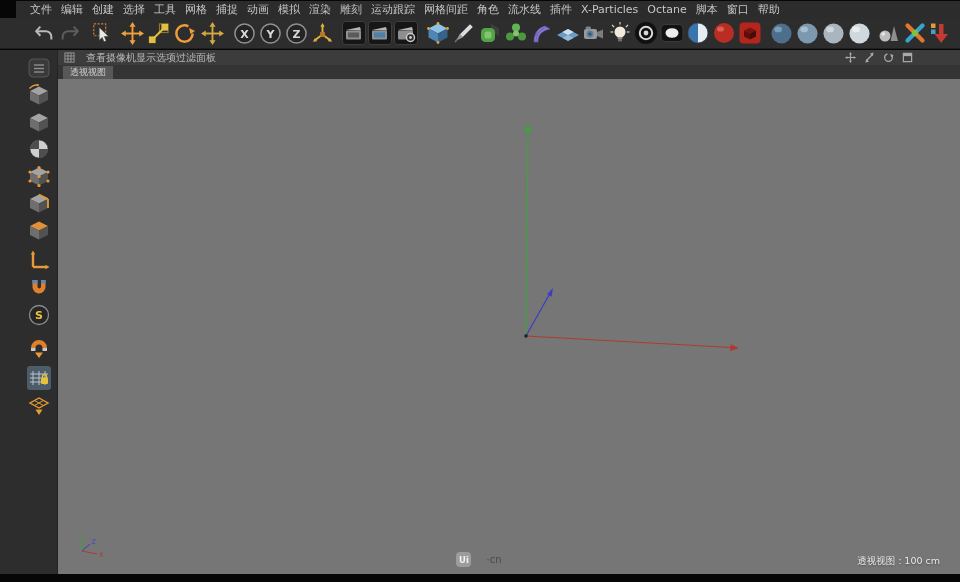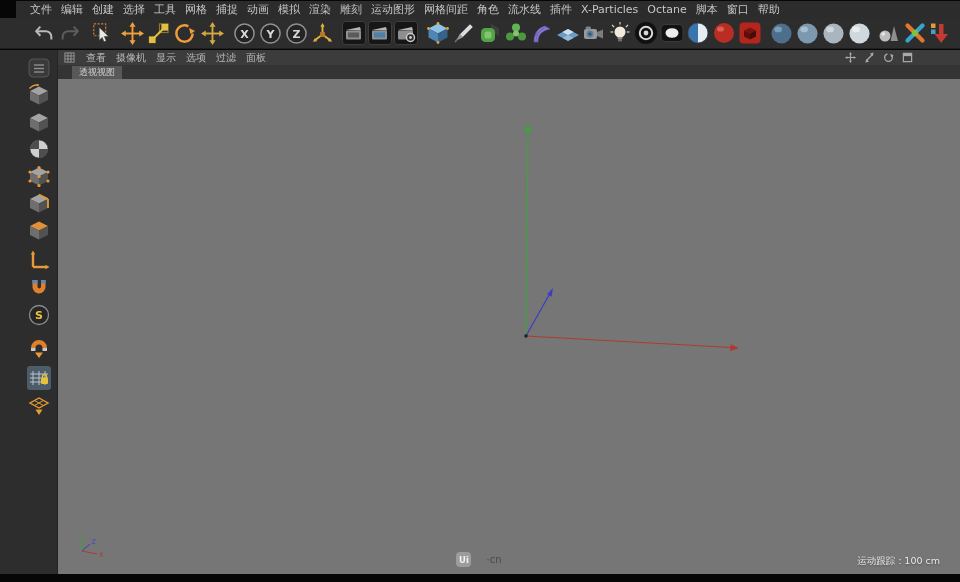--- a/index.html
+++ b/index.html
@@ -21,21 +21,21 @@
     display:flex;flex-direction:column;align-items:flex-start;padding:6px 0 0 27px}
   .sbtn{width:24px;height:24px;margin-bottom:3px;display:flex;align-items:center;justify-content:center;border-radius:3px}
   .sbtn.active{background:#4d5c69}
 
   .viewport{position:absolute;left:57px;top:50px;right:0;height:524px;display:flex;flex-direction:column;border-left:1px solid #242424}
   .vp-header{height:15px;background:#3c3c3c;display:flex;align-items:center;gap:10px;
     padding:0 46px 0 5px;font-size:10px;color:#b9b9b9;white-space:nowrap}
   .vp-controls{margin-left:auto;display:flex;gap:6px;align-items:center}
   .vbtn{width:13px;height:13px;display:flex;align-items:center;justify-content:center}
   .vp-tabrow{height:14px;background:#343434;display:flex;align-items:flex-end}
-  .vp-tab{background:#585858;color:#cdcdcd;font-size:9px;line-height:13px;height:13px;padding:0 7px;margin-left:14px}
+  .vp-tab{background:#585858;color:#cdcdcd;font-size:9px;line-height:13px;height:13px;padding:0 7px;margin-left:5px}
   .vp-canvas{flex:1;background:#767676;position:relative;overflow:hidden}
 
   .gizmo{position:absolute;left:0;top:0}
   .miniaxis{position:absolute;left:14px;bottom:13px}
 
   .watermark{position:absolute;left:0;right:60px;bottom:7px;display:flex;justify-content:center;align-items:center;gap:15px}
   .wm-logo{width:15px;height:15px;border-radius:4px;background:rgba(255,255,255,.28);color:#f2f2f2;
     font-size:8.5px;font-weight:bold;display:flex;align-items:center;justify-content:center}
   .wm-suffix{color:rgba(35,35,35,.55);font-size:10px;font-weight:normal}
   .gridinfo{position:absolute;right:20px;bottom:6px;font-size:9.5px;color:#e8e8e8;text-shadow:0 1px 2px rgba(0,0,0,.35)}
@@ -48,21 +48,21 @@
     <span class="mi">编辑</span>
     <span class="mi">创建</span>
     <span class="mi">选择</span>
     <span class="mi">工具</span>
     <span class="mi">网格</span>
     <span class="mi">捕捉</span>
     <span class="mi">动画</span>
     <span class="mi">模拟</span>
     <span class="mi">渲染</span>
     <span class="mi">雕刻</span>
-    <span class="mi">运动图形</span>
+    <span class="mi">运动跟踪</span>
     <span class="mi">网格间距</span>
     <span class="mi">角色</span>
     <span class="mi">流水线</span>
     <span class="mi">插件</span>
     <span class="mi">X-Particles</span>
     <span class="mi">Octane</span>
     <span class="mi">脚本</span>
     <span class="mi">窗口</span>
     <span class="mi">帮助</span>
   </div>
@@ -491,21 +491,21 @@
         <svg width="11" height="11" viewBox="0 0 12 12">
           <g stroke="#9a9a9a" stroke-width="1">
             <rect x="1" y="1" width="10" height="10" fill="none"></rect>
             <line x1="1" y1="4.3" x2="11" y2="4.3"></line>
             <line x1="1" y1="7.6" x2="11" y2="7.6"></line>
             <line x1="4.3" y1="1" x2="4.3" y2="11"></line>
             <line x1="7.6" y1="1" x2="7.6" y2="11"></line>
           </g>
         </svg>
       </span>
-    <span id="vpmenu" style="display:flex;gap:10px">
+    <span id="vpmenu" style="display:flex;">
         <span>查看</span>
         <span>摄像机</span>
         <span>显示</span>
         <span>选项</span>
         <span>过滤</span>
         <span>面板</span>
       </span>
     <span class="vp-controls" id="vpcontrols">
         <div class="vbtn">
           <svg width="11" height="11" viewBox="0 0 12 12">
@@ -564,15 +564,15 @@
       <text x="6" y="7" font-size="6.5" fill="#3ea23e">Y</text>
       <text x="27" y="26" font-size="6.5" fill="#b03a2c">X</text>
       <text x="19.5" y="12.5" font-size="6.5" fill="#4343cc">Z</text>
     </svg>
 
     <div class="watermark">
       <span class="wm-logo">Ui</span>
       <span class="wm-suffix">·cn</span>
     </div>
 
-    <div class="gridinfo">运动跟踪 : 100 cm</div>
+    <div class="gridinfo">透视视图 : 100 cm</div>
   </div>
 </div>
 
 </body></html>

